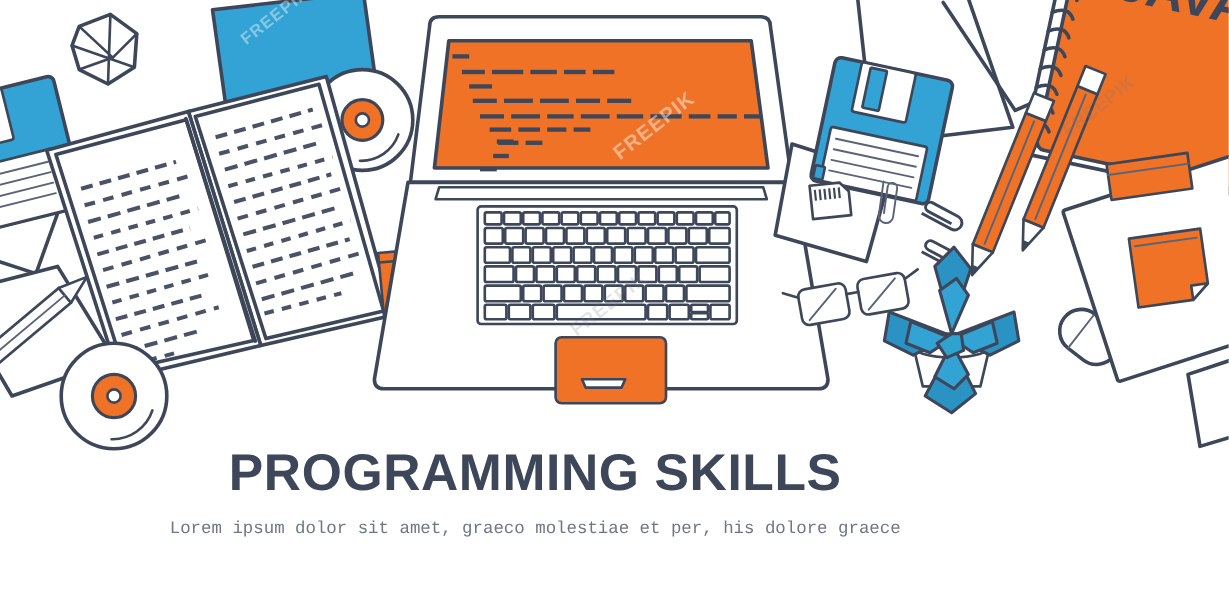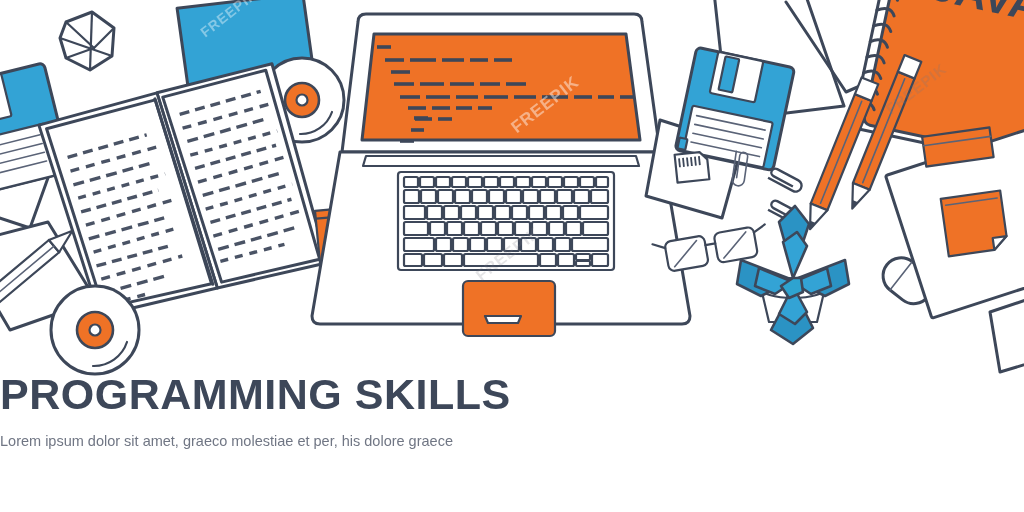--- a/index.html
+++ b/index.html
@@ -24,40 +24,41 @@
     width: 1024px;
     height: 512px;
   }
   .scene svg { display: block; }
 
   .caption {
     position: absolute;
     left: 0;
     top: 372px;
     width: 892px;
+    text-align: center;
     z-index: 50;
   }
   .headline {
     margin: 0;
     font-family: "Liberation Sans", sans-serif;
     font-size: 43px;
     font-weight: bold;
     letter-spacing: 0.5px;
     color: #3d4759;
     line-height: 1.05;
   }
   .subline {
     margin: 0;
     font-family: "Liberation Sans", sans-serif;
     font-size: 14.5px;
     font-weight: normal;
     color: #707684;
     line-height: 1.55;
   }
-  .sub1 { margin-top: 13px; }
+  .sub1 { margin-top: 13px; font-family: Liberation Mono, monospace; }
   .watermark {
     position: absolute;
     font-family: "Liberation Sans", sans-serif;
     font-weight: bold;
     color: rgba(255,255,255,0.45);
     letter-spacing: 1px;
     pointer-events: none;
     user-select: none;
     z-index: 40;
   }

